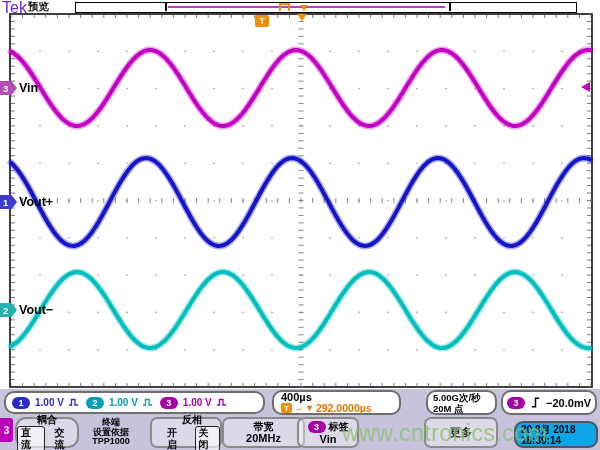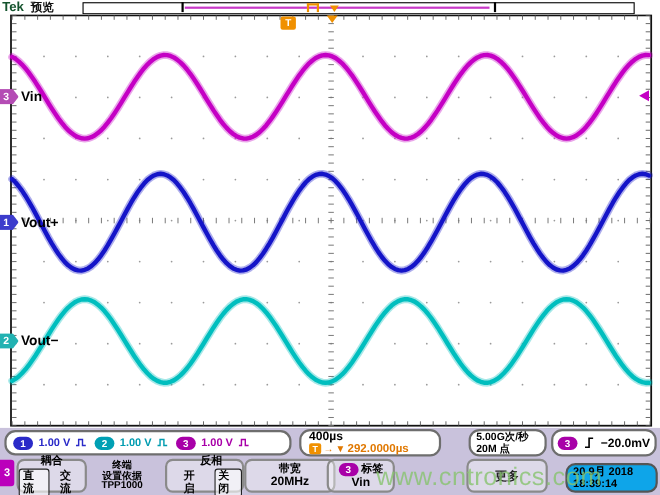--- a/index.html
+++ b/index.html
@@ -1,21 +1,21 @@
 <!DOCTYPE html>
 <html><head>
 <meta charset="utf-8">
 <style>
   html,body{margin:0;padding:0;background:#fff;}
   .screen{position:relative;width:600px;height:450px;overflow:hidden;background:#fff;
           font-family:"Liberation Sans",sans-serif;-webkit-font-smoothing:antialiased;}
 
   
   .topbar{position:absolute;left:0;top:0;width:600px;height:13px;background:#fff;}
-  .brand{position:absolute;left:2px;top:-1px;font-size:12px;font-weight:bold;color:#14532d;}
+  .brand{position:absolute;left:2px;top:-1px;font-size:16px;font-weight:normal;color:#6d28d9;}
   .mode{position:absolute;left:28px;top:0px;font-size:10.5px;font-weight:bold;color:#111;}
   .pvbar{position:absolute;left:75px;top:2px;width:500px;height:9px;background:#fff;border:1px solid #000;}
   .pvwin{position:absolute;left:89px;top:-1px;width:282px;height:9px;border-left:2px solid #000;border-right:2px solid #000;}
   .pvline{position:absolute;left:92px;top:3px;width:277px;height:2px;background:#c838c8;}
   .pvclamp{position:absolute;left:203px;top:0px;width:7px;height:6px;border:2px solid #f09000;border-bottom:none;}
   .pvarrow{position:absolute;left:224px;top:2px;width:0;height:0;
            border-left:4px solid transparent;border-right:4px solid transparent;border-top:6px solid #f09000;}
 
   
   .scope{position:absolute;left:0;top:13px;width:600px;height:376px;background:#fff;}
@@ -60,21 +60,21 @@
 
   .sidetab{position:absolute;left:0;top:29px;width:13px;height:24px;background:#bb00bb;color:#fff;
            font-size:10px;font-weight:bold;display:flex;align-items:center;justify-content:center;border-radius:0 3px 3px 0;}
   .mbox{position:absolute;top:28px;height:31px;border:2px solid #8a8a8a;border-radius:7px;background:rgba(255,255,255,0.38);
         box-sizing:border-box;display:flex;flex-direction:column;align-items:center;justify-content:center;}
   .mtitle{font-size:10px;font-weight:bold;color:#000;line-height:11px;}
   .mrow{display:flex;align-items:center;gap:7px;margin-top:1px;}
   .mbtn{font-size:10px;font-weight:bold;color:#000;padding:0 3px;line-height:12px;}
   .mbtn.sel{border:1.5px solid #222;border-radius:3px;background:rgba(255,255,255,0.6);}
   .mval{font-size:11px;font-weight:bold;color:#000;line-height:12px;}
-  .coupling{left:15px;width:64px;}
+  .coupling{left:15px;width:64px;border-radius:11px;}
   .term{position:absolute;left:80px;top:29px;width:62px;text-align:center;font-size:9px;font-weight:bold;
         color:#000;line-height:9.5px;}
   .invert{left:150px;width:72px;padding-left:12px;}
   .bandwidth{left:222px;width:83px;}
   .labelbox{left:297px;width:62px;}
   .labtitle{display:flex;align-items:center;gap:3px;}
   .morebox{left:424px;width:74px;}
   .morelabel{font-size:11px;font-weight:bold;color:#222;}
   .datebox{position:absolute;left:514px;top:32px;width:84px;height:27px;background:#0ea5e9;border:2px solid #555;
            border-radius:9px;box-sizing:border-box;padding:1px 5px;}

